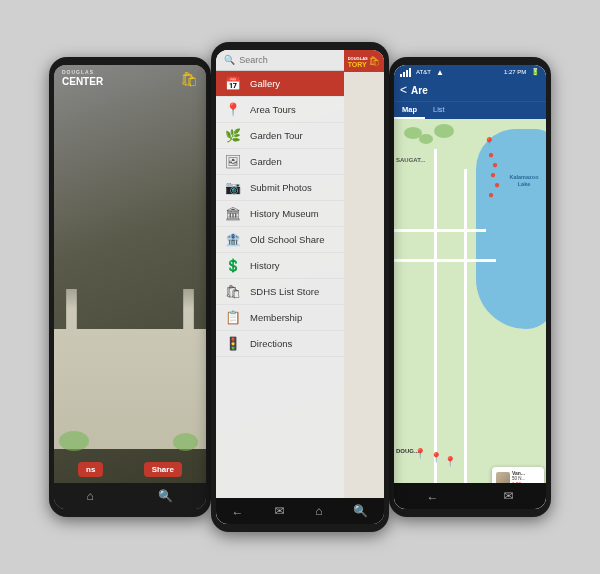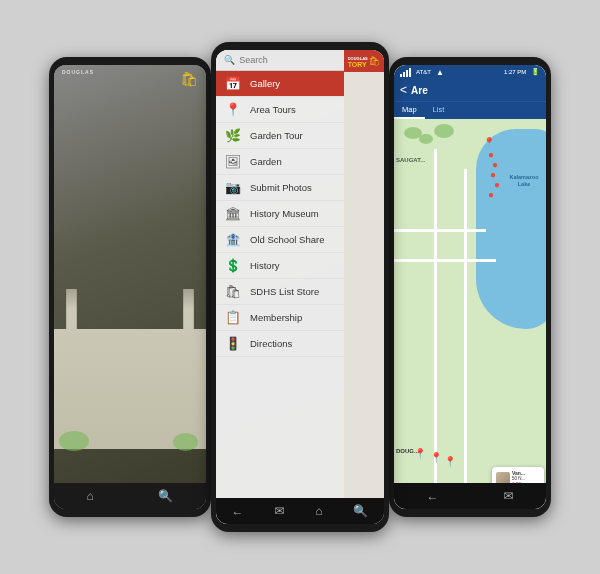--- a/index.html
+++ b/index.html
@@ -337,20 +337,21 @@
     }
     .map-tab {
       color: #aac8ff;
       font-size: 7.5px;
       padding: 3px 8px;
       border-bottom: 2px solid transparent;
     }
     .map-tab.active {
       color: #fff;
       border-bottom: 2px solid #fff;
+      font-weight: bold;
     }
 
     
     .map-area {
       flex: 1;
       position: relative;
       overflow: hidden;
     }
 
     
@@ -480,24 +481,29 @@
         <div class="left-bg"></div>
 
         <div class="building-silhouette"></div>
 
         <div class="tree-blob" style="width:30px;height:20px;bottom:58px;left:5px;"></div>
         <div class="tree-blob" style="width:25px;height:18px;bottom:58px;right:8px;"></div>
 
         <div class="left-header">
           <div class="left-logo-text">
             <span style="font-size:5px;color:#ddd;letter-spacing:1px;">DOUGLAS</span>
+            <span class="center">CENTER</span>
           </div>
           <div class="bag-icon-left">🛍</div>
         </div>
 
+        <div class="left-bottom-bar">
+          <button class="btn-red">ns</button>
+          <button class="btn-red">Share</button>
+        </div>
 
         <div class="left-nav-bar">
           <span class="nav-icon">⌂</span>
           <span class="nav-icon">🔍</span>
         </div>
       </div>
     </div>
   </div>
 
   <div class="phone phone-center">

